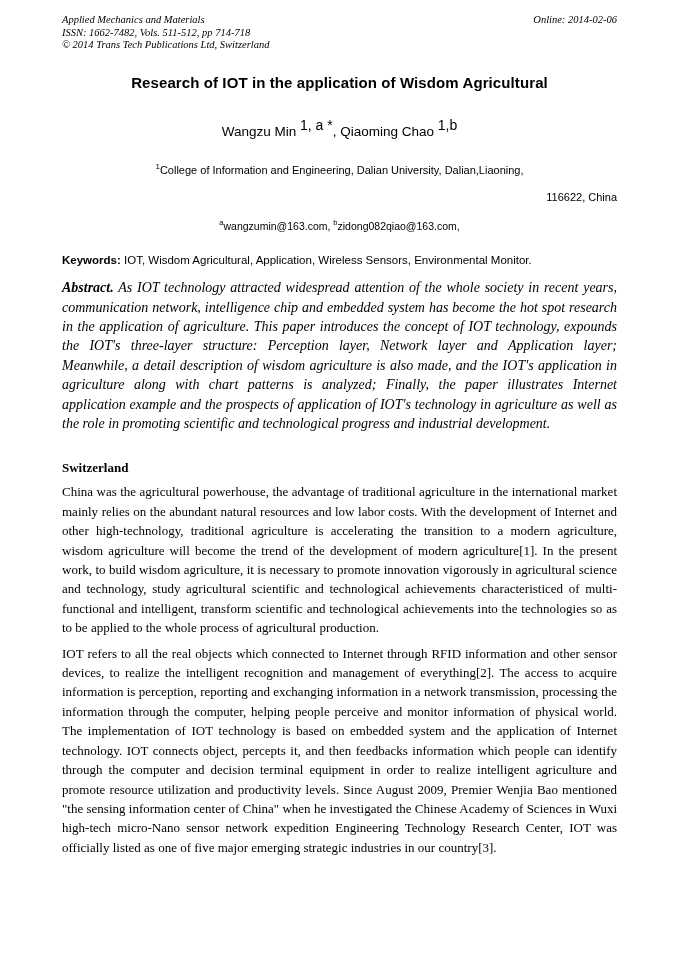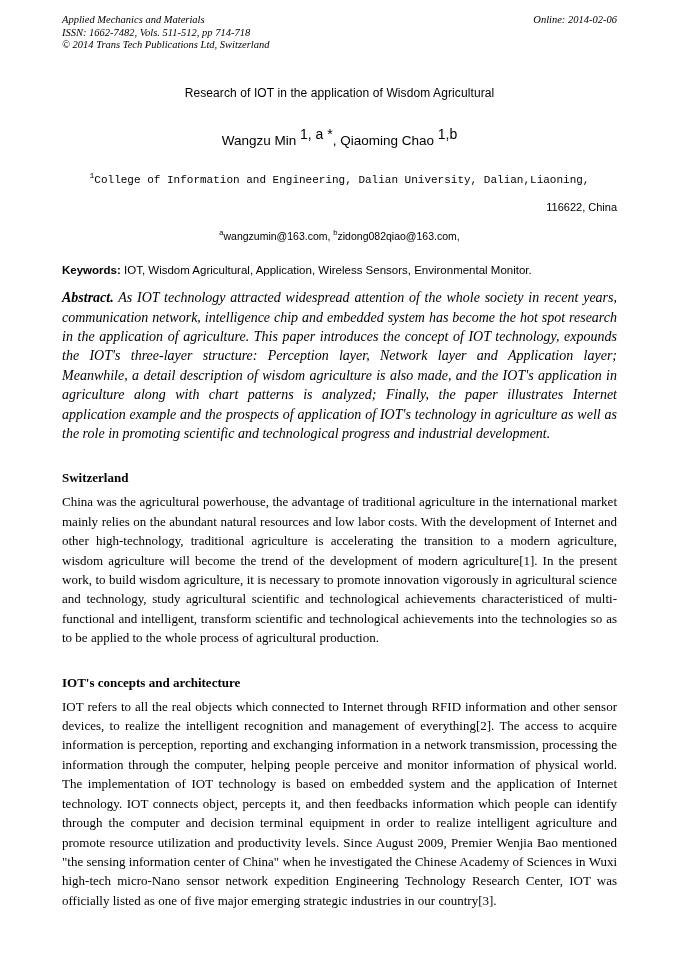--- a/index.html
+++ b/index.html
@@ -25,35 +25,35 @@
     align-items: flex-start;
     font-style: italic;
     font-size: 10.5px;
     line-height: 12.5px;
   }
   .jheader .left div { white-space: nowrap; }
   .jheader .right { white-space: nowrap; }
   
   .title {
     font-family: "Liberation Sans", sans-serif;
-    font-size: 12px;
-    font-weight: normal;
+    font-size: 15px;
+    font-weight: bold;
     text-align: center;
-    margin-top: 34px;
+    margin-top: 22px;
     letter-spacing: 0.1px;
   }
   .authors {
     font-family: "Liberation Sans", sans-serif;
     font-size: 13.5px;
     text-align: center;
     margin-top: 26px;
   }
   .authors sup { font-size: 14px; }
   .affil-line1 {
-    font-family: Liberation Mono, monospace;
+    font-family: Liberation Sans, sans-serif;
     font-size: 11px;
     text-align: center;
     margin-top: 24px;
   }
   .affil-line2 {
     font-family: "Liberation Sans", sans-serif;
     font-size: 11px;
     text-align: right;
     margin-top: 15px;
   }
@@ -126,16 +126,15 @@
     <span class="kw-label">Keywords:</span><span> IOT, Wisdom Agricultural, Application, Wireless Sensors, Environmental Monitor.</span>
   </div>
 
   <div class="abstract">
     <span class="abs-label">Abstract.</span><span> As IOT technology attracted widespread attention of the whole society in recent years, communication network, intelligence chip and embedded system has become the hot spot research in the application of agriculture. This paper introduces the concept of IOT technology, expounds the IOT's three-layer structure: Perception layer, Network layer and Application layer; Meanwhile, a detail description of wisdom agriculture is also made, and the IOT's application in agriculture along with chart patterns is analyzed; Finally, the paper illustrates Internet application example and the prospects of application of IOT's technology in agriculture as well as the role in promoting scientific and technological progress and industrial development.</span>
   </div>
 
   <div class="section-heading">Switzerland</div>
   <div class="section-para">China was the agricultural powerhouse, the advantage of traditional agriculture in the international market mainly relies on the abundant natural resources and low labor costs. With the development of Internet and other high-technology, traditional agriculture is accelerating the transition to a modern agriculture, wisdom agriculture will become the trend of the development of modern agriculture[1]. In the present work, to build wisdom agriculture, it is necessary to promote innovation vigorously in agricultural science and technology, study agricultural scientific and technological achievements characteristiced of multi-functional and intelligent, transform scientific and technological achievements into the technologies so as to be applied to the whole process of agricultural production.</div>
 
-  <div class="section-heading">IOT's concepts and architecture</div>
   <div class="section-para">IOT refers to all the real objects which connected to Internet through RFID information and other sensor devices, to realize the intelligent recognition and management of everything[2]. The access to acquire information is perception, reporting and exchanging information in a network transmission, processing the information through the computer, helping people perceive and monitor information of physical world. The implementation of IOT technology is based on embedded system and the application of Internet technology. IOT connects object, percepts it, and then feedbacks information which people can identify through the computer and decision terminal equipment in order to realize intelligent agriculture and promote resource utilization and productivity levels. Since August 2009, Premier Wenjia Bao mentioned "the sensing information center of China" when he investigated the Chinese Academy of Sciences in Wuxi high-tech micro-Nano sensor network expedition Engineering Technology Research Center, IOT was officially listed as one of five major emerging strategic industries in our country[3].</div>
 
 </div>
 
 </body></html>

